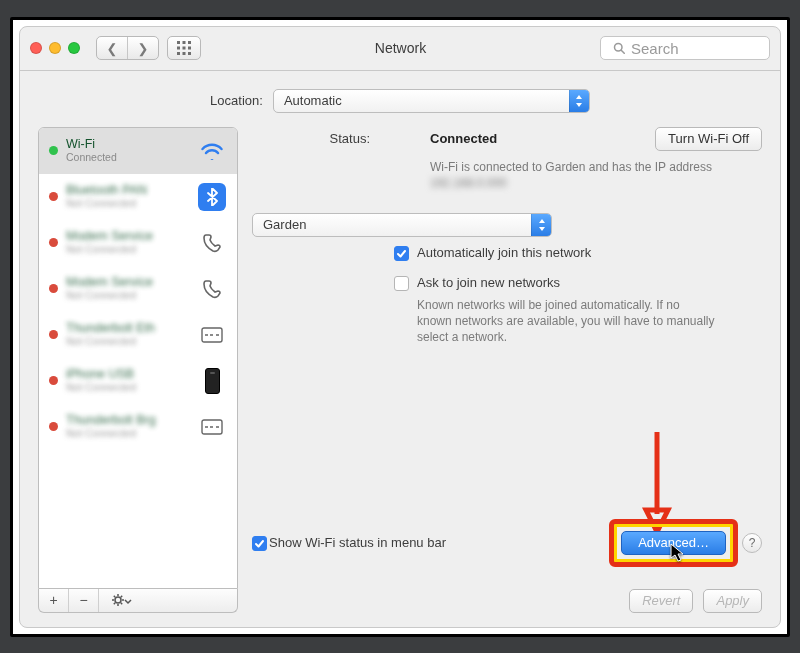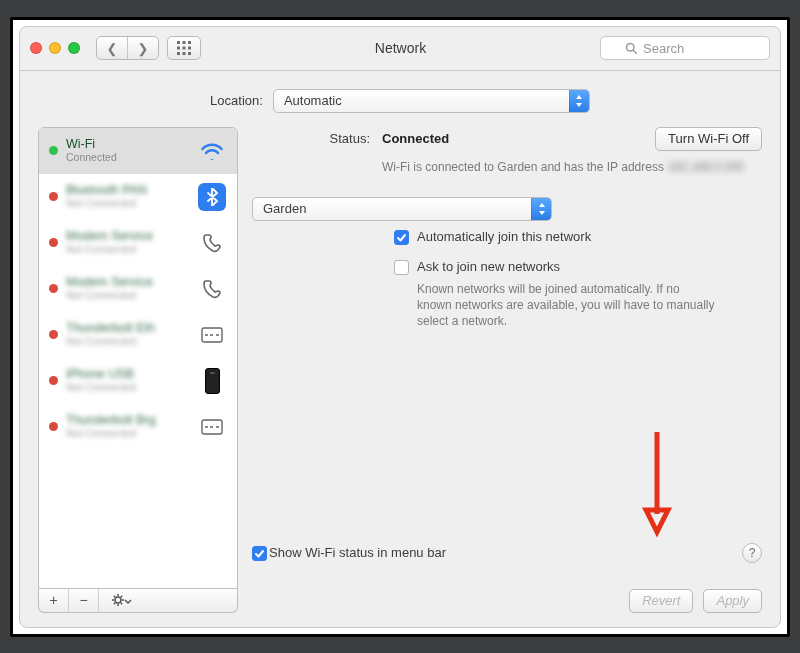--- a/index.html
+++ b/index.html
@@ -59,22 +59,22 @@
   .segbtn .sep { width:1px; background:#c6c6c6; }
   .grid-icon {
     width: 34px; height: 24px; border:1px solid #b9b9b9; border-radius:5px;
     background: linear-gradient(#fff,#e9e9e9);
     display:flex; align-items:center; justify-content:center; color:#666;
   }
   .grid-icon svg { display:block; }
   .title { flex:1; text-align:center; font-size:14px; color:#3c3c3c; font-weight:500; }
   .search {
     width: 170px; height: 24px; border:1px solid #c6c6c6; border-radius:5px;
-    background:#fff; display:flex; align-items:center; padding:0 24px; color:#9a9a9a;
-    font-size:13px; gap:6px;
+    background:#fff; display:flex; align-items:center; padding:0 12px; color:#9a9a9a;
+    font-size:15px; gap:6px;
   }
   
   .loc-row {
     display:flex; align-items:center; justify-content:center;
     padding: 18px 0 14px; gap:10px;
     font-size: 13px; color:#3d3d3d;
   }
   .popup {
     display:flex; align-items:center; justify-content:space-between;
     height:24px; border:1px solid #bdbdbd; border-radius:5px;
@@ -116,21 +116,21 @@
   .phone-dev::after { content:""; position:absolute; left:4px; right:4px; top:3px; height:2px; background:#555; border-radius:1px; }
   .sidetools {
     height:24px; border:1px solid #bdbdbd; border-top:0; border-radius:0 0 6px 6px;
     background: linear-gradient(#fdfdfd,#ededed);
     display:flex; align-items:center;
   }
   .toolbtn { width:30px; height:100%; border-right:1px solid #cfcfcf; display:flex; align-items:center; justify-content:center; color:#555; font-size:14px; }
   .toolbtn:last-child { border-right:0; }
   
   .panel { flex:1; position:relative; font-size:13px; color:#3d3d3d; }
-  .row { display:flex; align-items:flex-start; margin-bottom:8px; }
+  .row { display:flex; align-items:flex-start; margin-bottom:8px;gap:48px; }
   .lbl { width:130px; text-align:right; padding-right:12px; padding-top:4px; }
   .val { flex:1; }
   .bold { font-weight:700; color:#222; }
   .btn {
     height:24px; padding:0 12px; border:1px solid #b9b9b9; border-radius:5px;
     background:linear-gradient(#ffffff,#ececec); font-size:13px; color:#333;
     display:inline-flex; align-items:center;
   }
   .small { font-size:12px; color:#7b7b7b; line-height:1.35; }
   .nn-popup { width: 300px; }
@@ -402,20 +402,28 @@
         </svg>
 
         <div class="bottombar">
           <span class="chk on">
             <svg width="11" height="11" viewBox="0 0 11 11">
                 <path d="M2 6 L4.5 8.5 L9 3" fill="none" stroke="#fff" stroke-width="2" stroke-linecap="round" stroke-linejoin="round"></path>
               </svg>
           </span>
           <span>Show Wi-Fi status in menu bar</span>
           <span class="spacer"></span>
+          <span class="advanced-wrap">
+            <span class="btn blue">
+              <span>Advanced…</span>
+              <svg class="cursor" width="16" height="20" viewBox="0 0 16 20">
+                <path d="M1 1 L1 15 L5 12 L8 18 L11 17 L8 11 L13 11 Z" fill="#000" stroke="#fff" stroke-width="1"></path>
+              </svg>
+            </span>
+          </span>
           <span class="helpbtn">?</span>
         </div>
 
         <div class="footerbtns">
           <span class="btn dis">Revert</span>
           <span class="btn dis">Apply</span>
         </div>
       </div>
     </div>
   </div>

